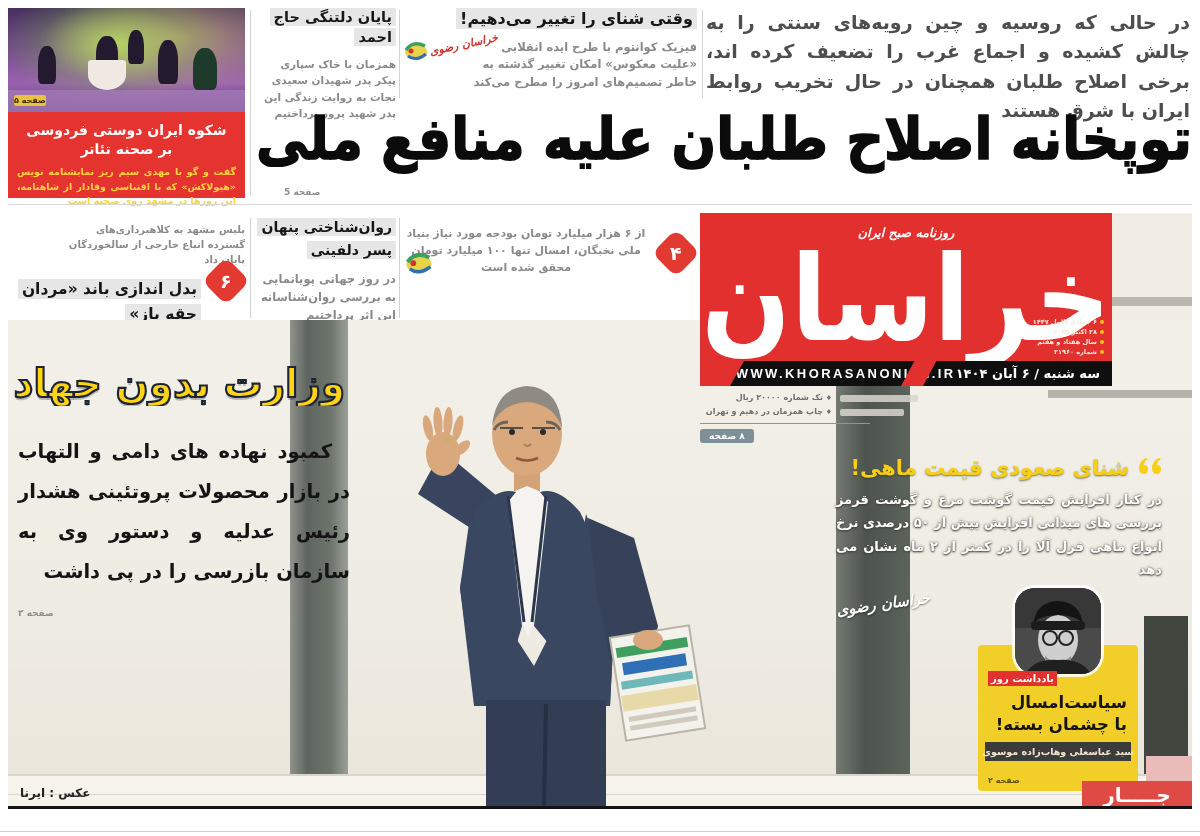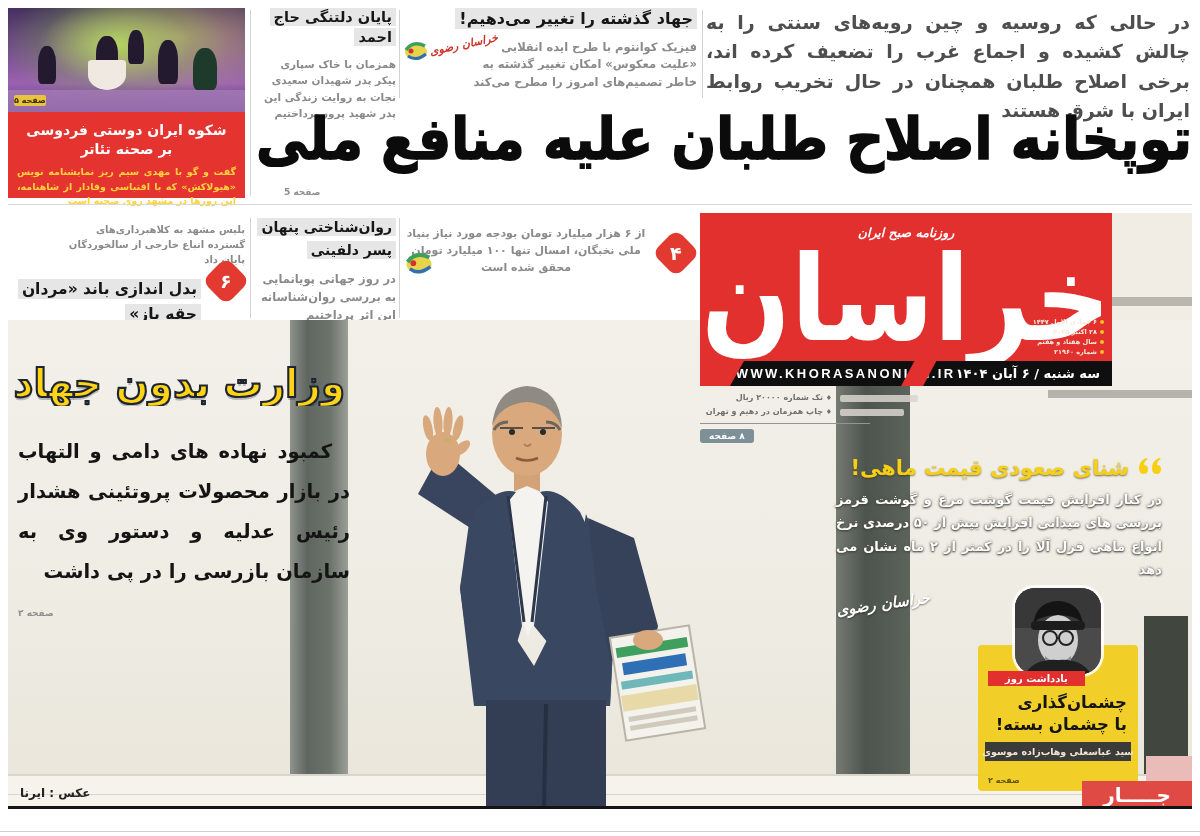--- a/index.html
+++ b/index.html
@@ -131,21 +131,21 @@
   .fish-stamp{display:inline-block;color:#fff;font-size:15px;font-weight:bold;font-style:italic;
               transform:rotate(-8deg);text-shadow:0 1px 2px rgba(0,0,0,.45);}
 
   
   .note-box{position:absolute;left:978px;top:645px;width:160px;height:146px;background:#f2ce29;
             border-radius:4px;z-index:6;}
   .note-portrait{position:absolute;top:-57px;left:50%;transform:translateX(-50%);width:86px;
                  height:86px;border-radius:20px;overflow:hidden;background:#666;
                  box-shadow:0 0 0 3px rgba(255,255,255,.85);}
   .note-tag{position:absolute;top:26px;left:10px;background:#e1302e;color:#fff;font-size:10px;
-            font-weight:bold;padding:2px 17px;}
+            font-weight:bold;padding:2px 3px;}
   .note-title{position:absolute;top:47px;left:8px;right:11px;text-align:right;font-size:16.5px;
               font-weight:bold;color:#151515;line-height:22px;}
   .note-author{position:absolute;left:7px;right:7px;top:97px;height:19px;background:#3b3b39;
                color:#f1e5d2;font-size:9.5px;font-weight:bold;display:flex;align-items:center;
                justify-content:center;white-space:nowrap;}
   .note-page{position:absolute;left:10px;bottom:6px;font-size:8px;font-weight:bold;color:#5f5408;}
 
   
   .credit{position:absolute;left:20px;top:786px;font-size:12px;font-weight:bold;color:#222;z-index:5;}
   .corner-pink{position:absolute;left:1146px;top:756px;width:46px;height:52px;background:#e9bcb9;z-index:5;}
@@ -160,21 +160,21 @@
 
 <div id="canvas">
 
   <div class="lead">در حالی که روسیه و چین رویه‌های سنتی را به چالش کشیده و اجماع غرب را تضعیف کرده اند، برخی اصلاح طلبان همچنان در حال تخریب روابط ایران با شرق هستند</div>
 
   <div class="vd" style="left:702px;top:10px;height:88px;"></div>
   <div class="vd" style="left:399px;top:10px;height:88px;"></div>
   <div class="vd" style="left:250px;top:10px;height:186px;"></div>
 
   <div class="story1">
-    <div class="story-title"><span class="hl">جهاد گذشته را تغییر می‌دهیم!</span></div>
+    <div class="story-title"><span class="hl">وقتی شنای را تغییر می‌دهیم!</span></div>
     <div class="story-body">فیزیک کوانتوم با طرح ایده انقلابی «علیت معکوس» امکان تغییر گذشته به خاطر تصمیم‌های امروز را مطرح می‌کند</div>
     <svg class="supp-icon" style="left:0;top:28px;" width="26" height="28" viewBox="0 0 26 28">
       <ellipse cx="13" cy="16" rx="11" ry="8" fill="#e8d44a"></ellipse>
       <path d="M3 14 Q10 4 22 10" stroke="#3f9f5f" stroke-width="3.5" fill="none"></path>
       <path d="M5 20 Q13 26 23 18" stroke="#2f6fb5" stroke-width="3" fill="none"></path>
       <circle cx="8" cy="15" r="2.5" fill="#d0342c"></circle>
     </svg>
     <div class="stamp-red">خراسان رضوی</div>
   </div>
 
@@ -366,21 +366,21 @@
         <rect x="16" y="33" width="54" height="9" rx="4" fill="#1c1c1c"></rect>
         <circle cx="35" cy="50" r="7" fill="none" stroke="#222" stroke-width="2"></circle>
         <circle cx="51" cy="50" r="7" fill="none" stroke="#222" stroke-width="2"></circle>
         <path d="M42 50 L44 50" stroke="#222" stroke-width="2"></path>
         <path d="M30 68 Q43 80 56 68 L56 86 L30 86 Z" fill="#8f8f8f"></path>
         <path d="M10 86 Q20 70 43 72 Q66 70 76 86 Z" fill="#202020"></path>
       </svg>
     </div>
     <div class="note-tag">یادداشت روز</div>
     <div class="note-title">
-      <div>چشمان‌گذاری</div>
+      <div>سیاست‌امسال</div>
       <div>با چشمان بسته!</div>
     </div>
     <div class="note-author">سید عباسعلی وهاب‌زاده موسوی</div>
     <div class="note-page">صفحه ۲</div>
   </div>
 
   <div class="credit">عکس : ایرنا</div>
   <div class="corner-pink"></div>
   <div class="corner-banner">جـــــار</div>
   <div class="rule"></div>

